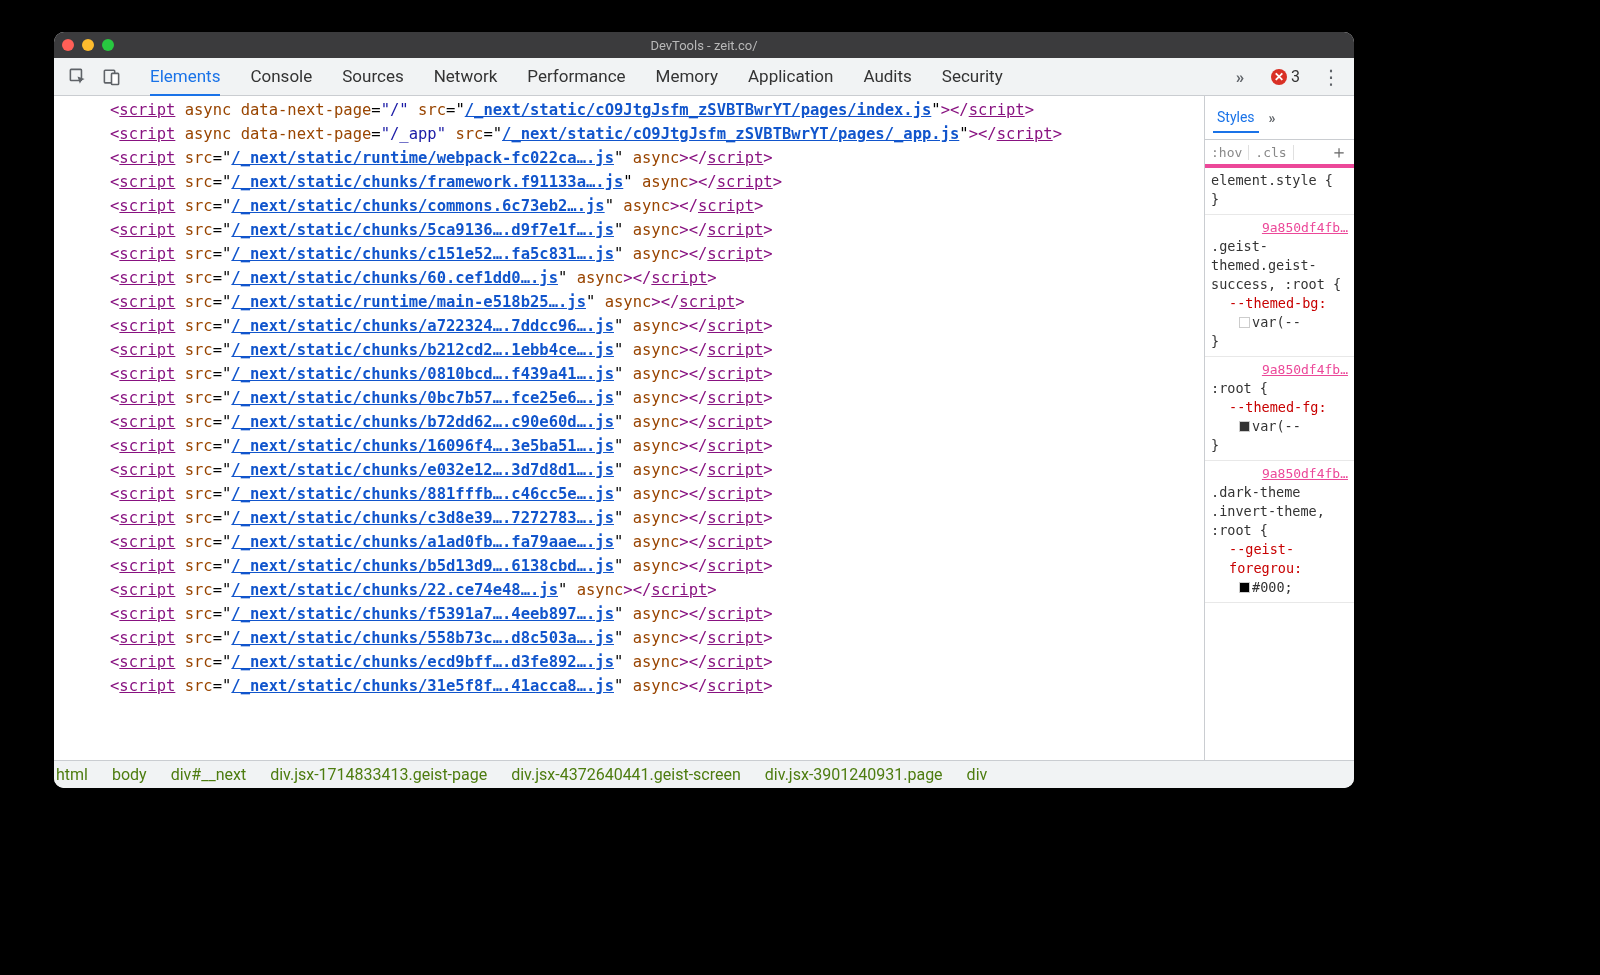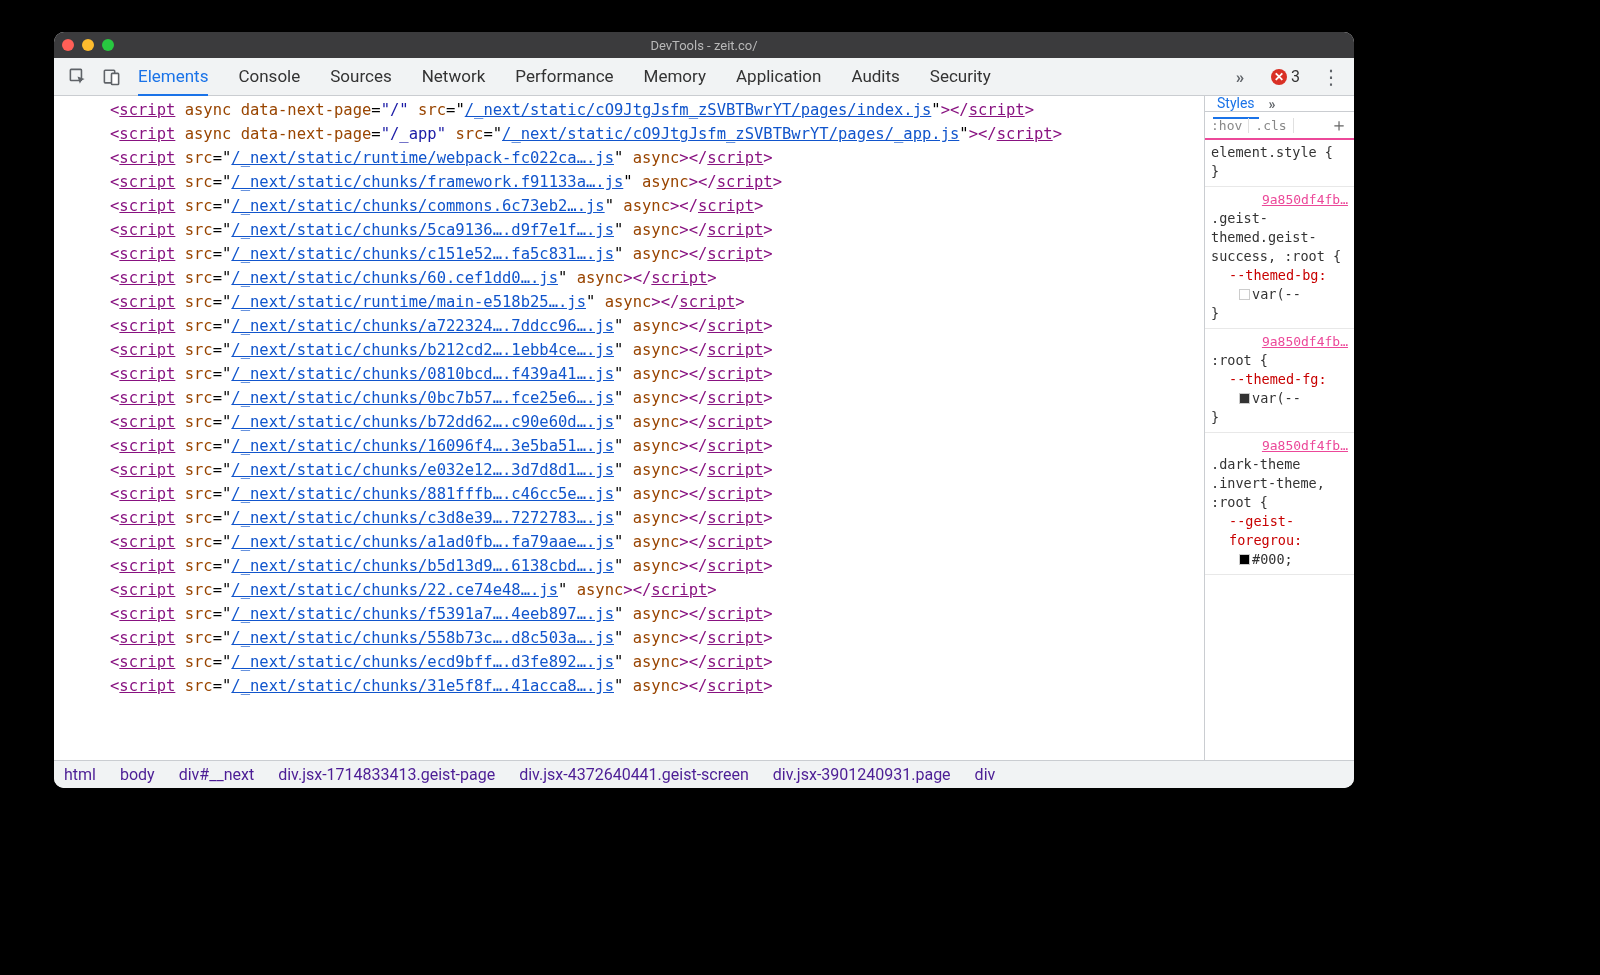--- a/index.html
+++ b/index.html
@@ -50,21 +50,21 @@
     gap: 4px;
     font-size: 17px;
     color: #333;
   }
   .tabbar .iconbtn {
     width: 30px; height: 30px;
     display:flex;align-items:center;justify-content:center;
     border-radius:2px;
     color:#5f6368;
   }
-  .tabbar .tabs { display:flex; gap:30px; margin-left:8px; flex:1; }
+  .tabbar .tabs { display:flex; gap:30px; margin-left:20px; flex:1; }
   .tabbar .tab { cursor:pointer; color:#333; padding: 8px 0; border-bottom: 2px solid transparent; }
   .tabbar .tab.active { color:#1a73e8; border-bottom-color:#1a73e8; }
   .tabbar .more { margin-left:4px; }
   .tabbar .errcount { display:flex; align-items:center; gap:4px; margin:0 12px; color:#333; font-size:16px;}
   .errcircle { width:16px;height:16px;border-radius:50%;background:#d93025;color:#fff;font-size:12px;display:flex;align-items:center;justify-content:center;font-weight:bold;}
   .body {
     flex:1;
     display:flex;
     min-height:0;
   }
@@ -78,53 +78,53 @@
     position:relative;
     white-space: nowrap;
   }
   .elements::-webkit-scrollbar{width:14px;height:14px;}
   .elements::-webkit-scrollbar-thumb{background:#c1c1c1;border-radius:7px;border:3px solid #fff;}
   .line { white-space: nowrap; }
   .punc{color:#881280;}
   .tagn{color:#881280;text-decoration:underline;}
   .attr{color:#994500;}
   .val {color:#1a1aa6;}
-  .linkv{color:#1155cc;text-decoration:underline;}
+  .linkv{color:#1155cc;text-decoration:underline;font-weight:bold;}
   .sidebar {
     width:150px;
     border-left:1px solid #cacdd1;
     display:flex;
     flex-direction:column;
     font-size:14px;
     overflow:hidden;
   }
   .sidetabs{
-    display:flex; align-items:center; height:16px; border-bottom:1px solid #cacdd1;
+    display:flex; align-items:center; height:44px; border-bottom:1px solid #cacdd1;
     padding:0 8px; gap:10px;
   }
   .sidetabs .stab { padding:6px 4px; border-bottom:2px solid transparent; cursor:pointer;}
   .sidetabs .stab.active{ color:#1a73e8; border-bottom-color:#1a73e8;}
   .filterrow{
-    display:flex;align-items:center;height:28px;border-bottom:2px solid #ec4899;
+    display:flex;align-items:center;height:28px;border-bottom:4px solid #ec4899;
     font-family:Menlo,Monaco,monospace;font-size:13px;color:#888;
   }
   .filterrow .f{padding:0 6px;border-right:1px solid #e0e0e0;}
   .filterrow .plus{margin-left:auto;padding:0 6px;font-size:18px;color:#666;}
   .rules{flex:1;overflow:auto;font-family:Menlo,Monaco,monospace;font-size:13.5px;line-height:19px;}
   .rule{border-bottom:1px solid #e8e8e8;padding:3px 6px 5px 6px;position:relative;}
   .rule .src{text-align:right;color:#ec4899;text-decoration:underline;font-size:13px;white-space:nowrap;overflow:hidden;text-overflow:ellipsis;}
   .rule .sel{color:#333;}
   .rule .prop{color:#c80000;padding-left:18px;}
   .rule .pval{color:#333;}
   .rule .brace{color:#333;}
   .swatch{display:inline-block;width:11px;height:11px;border:1px solid #ccc;vertical-align:-1px;margin-right:2px;}
   .crumbs{
     height:28px;border-top:1px solid #cacdd1;background:#f1f3f4;
-    display:flex;align-items:center;gap:24px;padding:0 10px;
-    font-size:16px;color:#4c1d95;overflow:hidden;white-space:nowrap;
+    display:flex;align-items:center;gap:24px;padding:0 2px;
+    font-size:16px;color:#4d7c0f;overflow:hidden;white-space:nowrap;
   }
   .crumbs .crumb{cursor:pointer;}
   .double-chev{font-weight:bold;color:#5f6368;}
   .kebab{font-size:20px;color:#5f6368;letter-spacing:0;line-height:0.5;}
   .svgicon{width:19px;height:19px;}
 </style>
 </head>
 <body>
 
 <div class="window">

